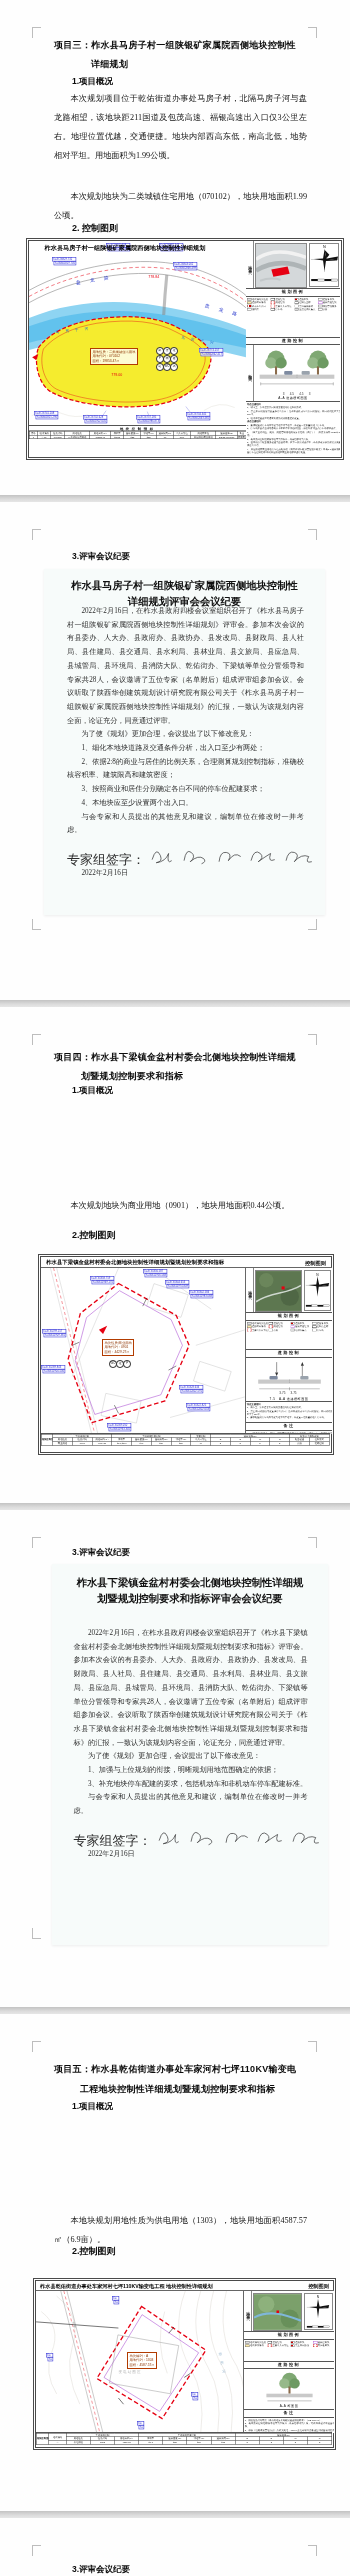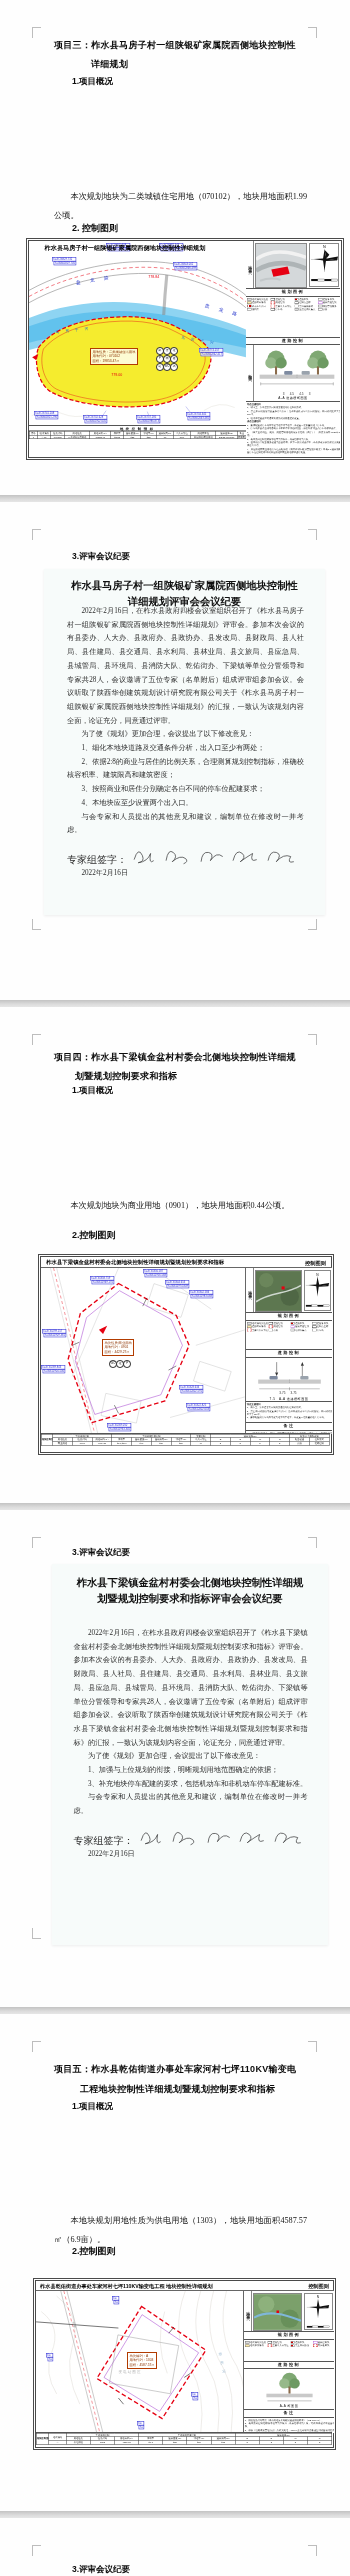--- a/index.html
+++ b/index.html
@@ -11,21 +11,21 @@
 .cm.tl{border-left-width:0.5px;border-top-width:0.5px}.cm.tr{border-right-width:0.5px;border-top-width:0.5px}
 .cm.bl{border-left-width:0.5px;border-bottom-width:0.5px}.cm.br{border-right-width:0.5px;border-bottom-width:0.5px}
 .doc-h{position:absolute;font-weight:bold;font-size:9px;color:#0c0c0c;letter-spacing:0.3px;white-space:nowrap}
 .doc-sec{position:absolute;font-weight:bold;font-size:8.5px;color:#0c0c0c;white-space:nowrap}
 .doc-p{position:absolute;font-family:"Liberation Serif",serif;font-size:8.2px;line-height:19px;text-align:justify;text-indent:2em;color:var(--ink)}
 .scan{position:absolute;background:var(--scan);box-shadow:0 0.5px 2.6px rgba(0,0,0,.07)}
 .scan-h{position:absolute;left:8%;width:84%;text-align:center;font-weight:bold;font-size:10.3px;line-height:16px;color:#101010}
 .scan-body{position:absolute;font-family:"Liberation Serif",serif;font-size:7.2px;line-height:13.7px;color:#2d2d2d}
 .scan-body p{margin:0;text-align:justify;text-indent:2em}
 .sigrow{display:flex;align-items:flex-end;gap:3.1px;margin-top:5.2px}
-.siglab{font-size:10px;white-space:nowrap;text-indent:0}
+.siglab{font-size:13px;white-space:nowrap;text-indent:0}
 .scan-date{text-align:right;padding-right:31px;margin-top:9.3px;text-indent:0}
 .map{position:absolute;background:#fff;border:0.8px solid #4a4a4a;outline:0.5px solid #4a4a4a;outline-offset:1px}
 .map-title{position:absolute;font-weight:bold;color:#000;font-size:6.2px;white-space:nowrap;z-index:5}
 .map-sub{position:absolute;font-weight:bold;color:#000;font-size:5.2px;white-space:nowrap;z-index:5}
 .draw{position:absolute;background:#fff;border-right:0.5px solid #666;overflow:hidden}
 .sb{position:absolute;overflow:hidden;background:#fff}
 .band{border-top:0.5px solid #555;border-bottom:0.5px solid #555;text-align:center;font-weight:bold;font-size:4.1px;line-height:6.7px;letter-spacing:1.5px;color:#111;background:#fff}
 .sb-loc{position:relative;display:flex}
 .vstrip{writing-mode:vertical-rl;text-orientation:upright;font-size:3.9px;letter-spacing:1px;color:#222;border-right:0.5px solid #888;width:6.7px;text-align:center;flex:none}
 .inset{position:relative;flex:none;margin:1.5px;border:0.5px solid #888;overflow:hidden}
@@ -53,20 +53,21 @@
 </style>
 </head>
 <body>
 
 <div class="page" style="top:0;height:566px">
   <div class="cm tl" style="left:32px;top:27px"></div>
   <div class="cm tr" style="left:308px;top:27px"></div>
   <div class="doc-h" style="left:54px;top:39px">项目三：柞水县马房子村一组陕银矿家属院西侧地块控制性</div>
   <div class="doc-h" style="left:91px;top:58px">详细规划</div>
   <div class="doc-sec" style="left:72px;top:76px">1.项目概况</div>
+  <div class="doc-p" style="left:54px;top:89px;width:253px">本次规划项目位于乾佑街道办事处马房子村，北隔马房子河与盘龙路相望，该地块距211国道及包茂高速、福银高速出入口仅3公里左右。地理位置优越，交通便捷。地块内部西高东低，南高北低，地势相对平坦。用地面积为1.99公顷。</div>
   <div class="doc-p" style="left:54px;top:187px;width:253px">本次规划地块为二类城镇住宅用地（070102），地块用地面积1.99公顷。</div>
   <div class="doc-sec" style="left:72px;top:222px;font-size:9px">2.  控制图则</div>
 
   <div class="map" style="left:28px;top:240px;width:312px;height:216px">
     <div class="map-title" style="left:15.5px;top:3.1px">柞水县马房子村一组陕银矿家属院西侧地块控制性详细规划</div>
     <div class="draw" style="left:0;top:0;width:217px;height:184px">
       <svg width="217" height="184" viewBox="0 0 422 358">
         <path d="M5,340 q30,-18 60,-4 q25,10 50,2 M340,330 q30,-20 60,-6" stroke="#e4e1da" fill="none"></path>
         <path d="M0,120 C90,70 200,55 275,67 C340,77 400,110 422,130" stroke="#8a8a8a" stroke-width="1.2" fill="none"></path>
         <path d="M0,96 C90,46 205,32 280,44 C345,54 402,88 422,106" stroke="#8a8a8a" stroke-width="1.2" fill="none"></path>
@@ -365,21 +366,21 @@
     </div>
   </div>
 </div>
 
 <div class="gap" style="top:1000px"></div>
 
 <div class="page" style="top:1007px;height:497px">
   <div class="cm tl" style="left:32px;top:27px"></div>
   <div class="cm tr" style="left:308px;top:27px"></div>
   <div class="doc-h" style="left:54px;top:44px">项目四：柞水县下梁镇金盆村村委会北侧地块控制性详细规</div>
-  <div class="doc-h" style="left:75px;top:63px">划暨规划控制要求和指标</div>
+  <div class="doc-h" style="left:81px;top:63px">划暨规划控制要求和指标</div>
   <div class="doc-sec" style="left:72px;top:78px">1.项目概况</div>
   <div class="doc-p" style="left:54px;top:189px;width:253px">本次规划地块为商业用地（0901），地块用地面积0.44公顷。</div>
   <div class="doc-sec" style="left:72px;top:222px;font-size:9px">2.控制图则</div>
 
   <div class="map" style="left:40px;top:249px;width:290px;height:195px">
     <div class="map-title" style="left:5.2px;top:2.1px;font-size:5.4px">柞水县下梁镇金盆村村委会北侧地块控制性详细规划暨规划控制要求和指标</div>
     <div class="map-sub" style="right:5.2px;top:2.6px">控制图则</div>
     <div class="draw" style="left:0;top:10.3px;width:204px;height:166px;border-top:0.5px solid #666">
       <svg width="204" height="166" viewBox="0 0 395 322">
         <g stroke="#b9b9b9" stroke-width=".7" fill="none">

